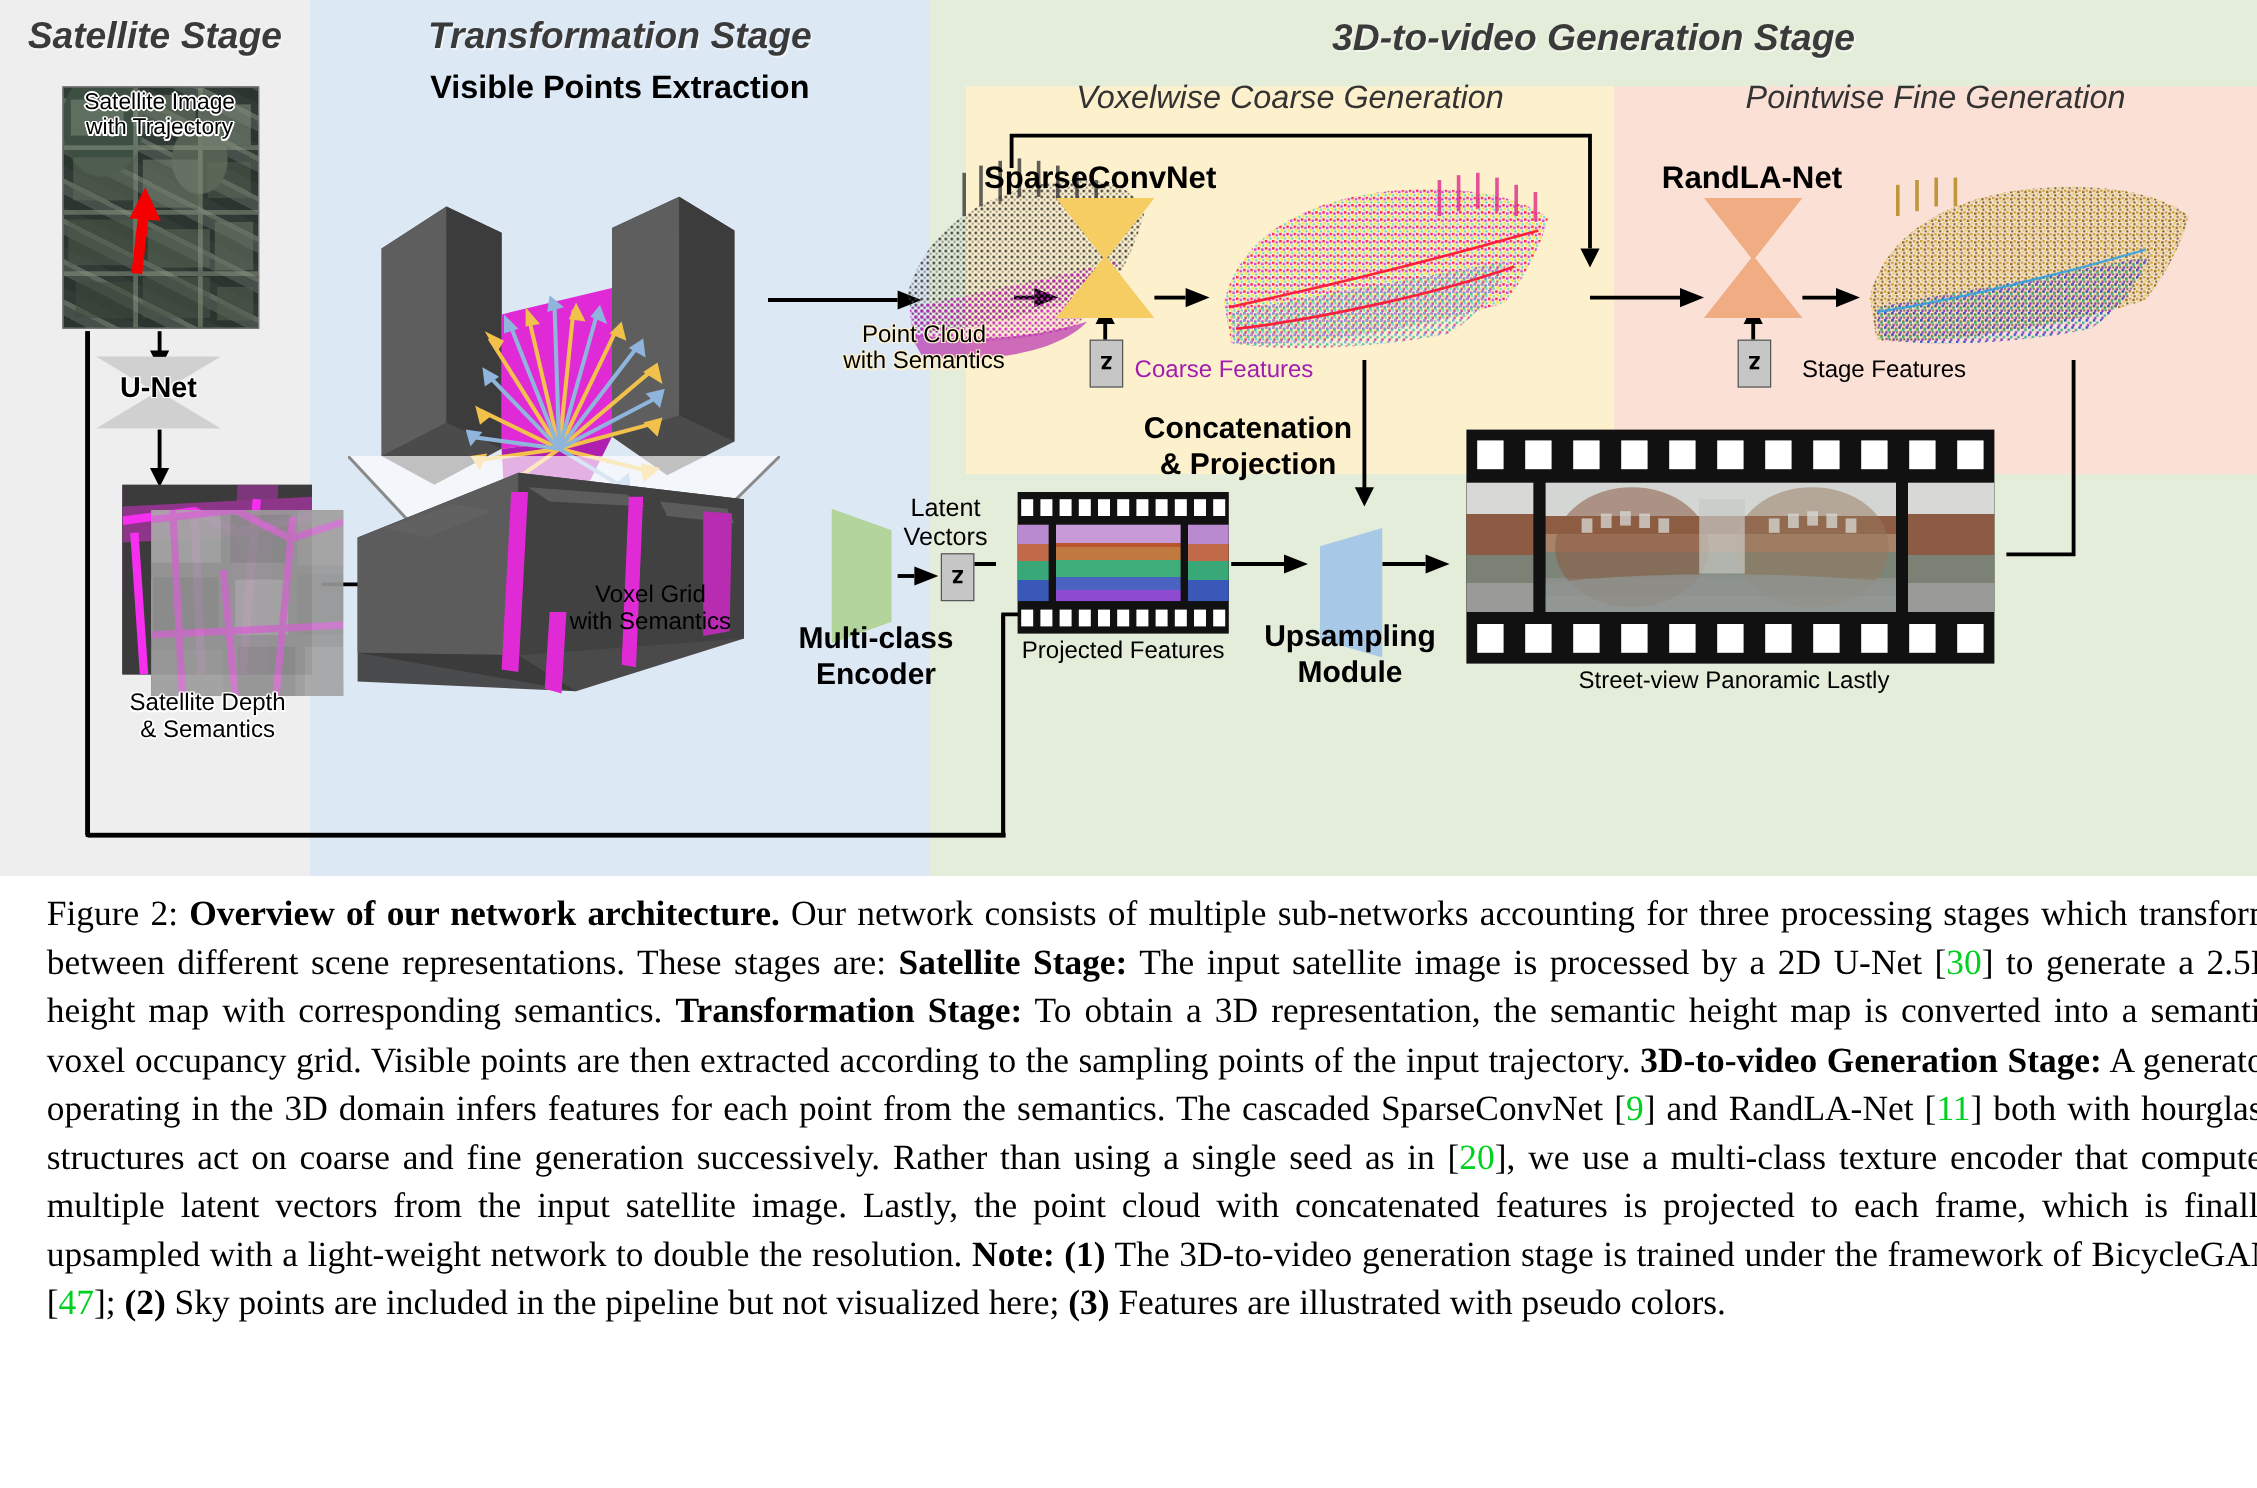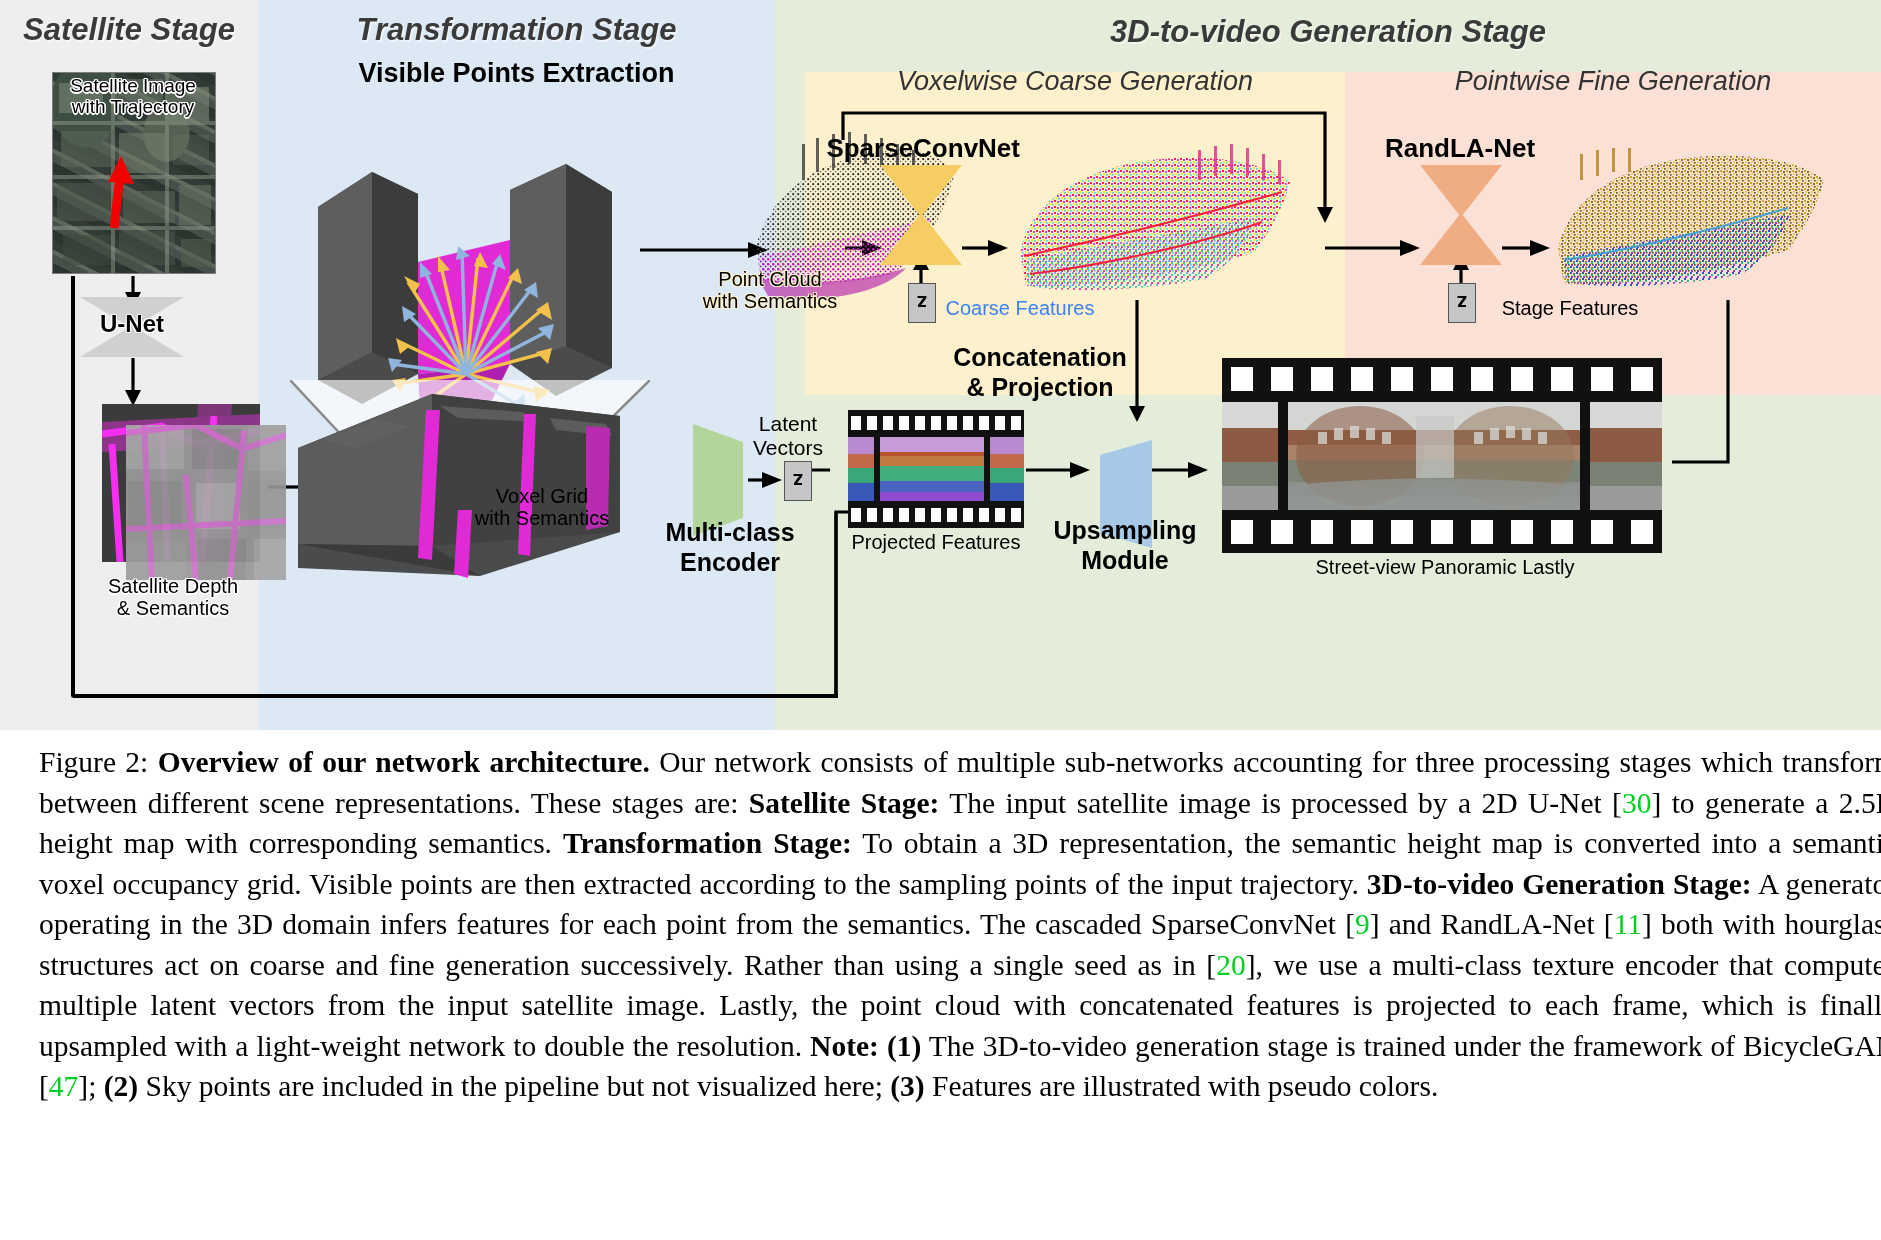--- a/index.html
+++ b/index.html
@@ -109,28 +109,28 @@
   }
 
   
   .cloud{position:absolute;}
 
   #pc-label{position:absolute;left:680px;top:268px;width:180px;
     font-size:20px;line-height:1.12;text-align:center;color:#000;
     text-shadow:1px 1px 0 #fdf0cd,-1px -1px 0 #fdf0cd,1px -1px 0 #fdf0cd,-1px 1px 0 #fdf0cd;}
 
   #coarse-label{position:absolute;left:920px;top:297px;width:200px;
-    font-size:20px;text-align:center;color:#3b82f6;}
+    font-size:20px;text-align:center;color:#a21caf;}
   #fine-label{position:absolute;left:1480px;top:297px;width:180px;
     font-size:20px;text-align:center;color:#000;}
 
   
   #scn{left:880px;top:165px;width:82px;height:100px;}
   #scn .shape{background:#f5cd63;filter:drop-shadow(0 0 .7px #8a7030);}
-  #scn-title{position:absolute;left:820px;top:133px;width:200px;text-align:right;
+  #scn-title{position:absolute;left:820px;top:133px;width:200px;text-align:left;
     font-size:26px;font-weight:bold;color:#000;}
 
   #rln{left:1420px;top:165px;width:82px;height:100px;}
   #rln .shape{background:#f0ac82;filter:drop-shadow(0 0 .7px #8a5a38);}
   #rln-title{position:absolute;left:1360px;top:133px;width:200px;text-align:center;
     font-size:26px;font-weight:bold;color:#000;}
 
   
   .zbox{
     position:absolute;width:26px;height:38px;background:#c6c6c6;

